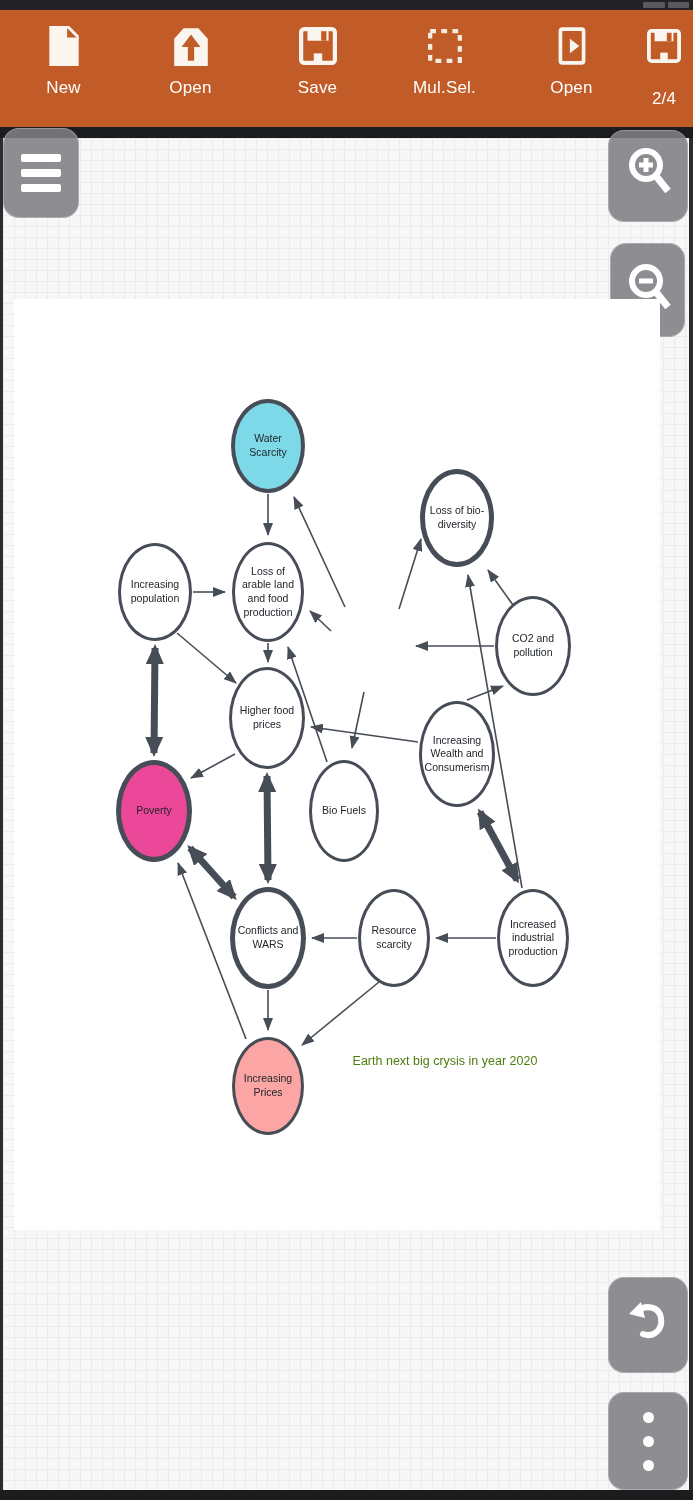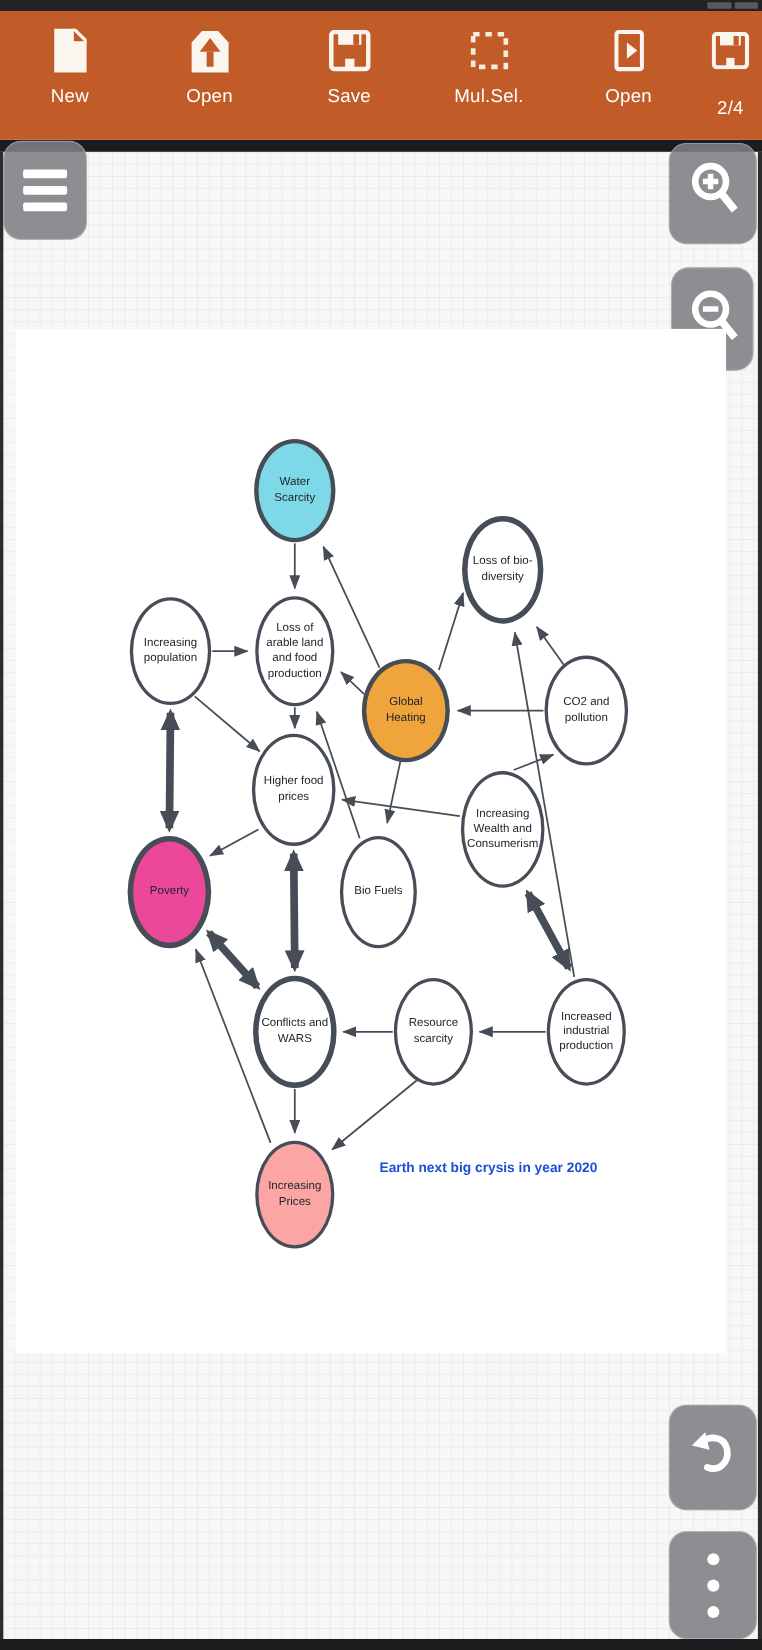--- a/index.html
+++ b/index.html
@@ -34,22 +34,22 @@
           box-sizing:border-box;z-index:0;}
 
   
   .page{position:absolute;left:14px;top:299px;width:646px;height:931px;background:#ffffff;z-index:2;}
   .page svg{position:absolute;left:0;top:0;}
 
   .node{position:absolute;border-radius:50%;box-sizing:border-box;background:#fff;
         display:flex;align-items:center;justify-content:center;text-align:center;
         font-size:10.5px;line-height:1.3;color:#22262c;padding:0 2px;cursor:pointer;}
 
-  .caption{position:absolute;left:331px;top:755px;width:200px;text-align:left;
-           font-size:12.5px;color:#1d4ed8;font-weight:bold;}
+  .caption{position:absolute;left:331px;top:755px;width:200px;text-align:center;
+           font-size:12.5px;color:#4d7c0f;}
 
   
   .fbtn{position:absolute;background:rgba(128,128,132,.88);border-radius:16px;
         display:flex;align-items:center;justify-content:center;cursor:pointer;
         box-shadow:0 0 0 1px rgba(255,255,255,.25) inset;}
   .fbtn.menu{left:3px;top:128px;width:76px;height:90px;z-index:5;}
   .fbtn.zin{left:608px;top:130px;width:80px;height:92px;z-index:5;}
   .fbtn.zout{left:610px;top:243px;width:75px;height:94px;z-index:1;}
   .fbtn.undo{left:608px;top:1277px;width:80px;height:96px;z-index:5;}
   .fbtn.more{left:608px;top:1392px;width:80px;height:98px;z-index:5;}
@@ -184,23 +184,20 @@
     </div>
     <div class="node" style="left: 406px; top: 170px; width: 74px; height: 98px; background: rgb(255, 255, 255); border: 5px solid rgb(71, 77, 87);">
       <span>Loss of bio-diversity</span>
     </div>
     <div class="node" style="left: 104px; top: 244px; width: 74px; height: 98px; background: rgb(255, 255, 255); border: 3px solid rgb(71, 77, 87);">
       <span>Increasing population</span>
     </div>
     <div class="node" style="left: 218px; top: 243px; width: 72px; height: 100px; background: rgb(255, 255, 255); border: 3px solid rgb(71, 77, 87); align-items: center;">
       <span>Loss of arable land and food production</span>
     </div>
-    <div class="node" style="left: 315px; top: 300px; width: 80px; height: 94px; background: rgb(239, 164, 60); border: 4px solid rgb(71, 77, 87);">
-      <span>Global Heating</span>
-    </div>
     <div class="node" style="left: 481px; top: 297px; width: 76px; height: 100px; background: rgb(255, 255, 255); border: 3px solid rgb(71, 77, 87);">
       <span>CO2 and pollution</span>
     </div>
     <div class="node" style="left: 215px; top: 368px; width: 76px; height: 102px; background: rgb(255, 255, 255); border: 3px solid rgb(71, 77, 87);">
       <span>Higher food prices</span>
     </div>
     <div class="node" style="left: 102px; top: 461px; width: 76px; height: 102px; background: #ec4899; border: 5px solid rgb(71, 77, 87);">
       <span>Poverty</span>
     </div>
     <div class="node" style="left: 295px; top: 461px; width: 70px; height: 102px; background: rgb(255, 255, 255); border: 3px solid rgb(71, 77, 87);">

